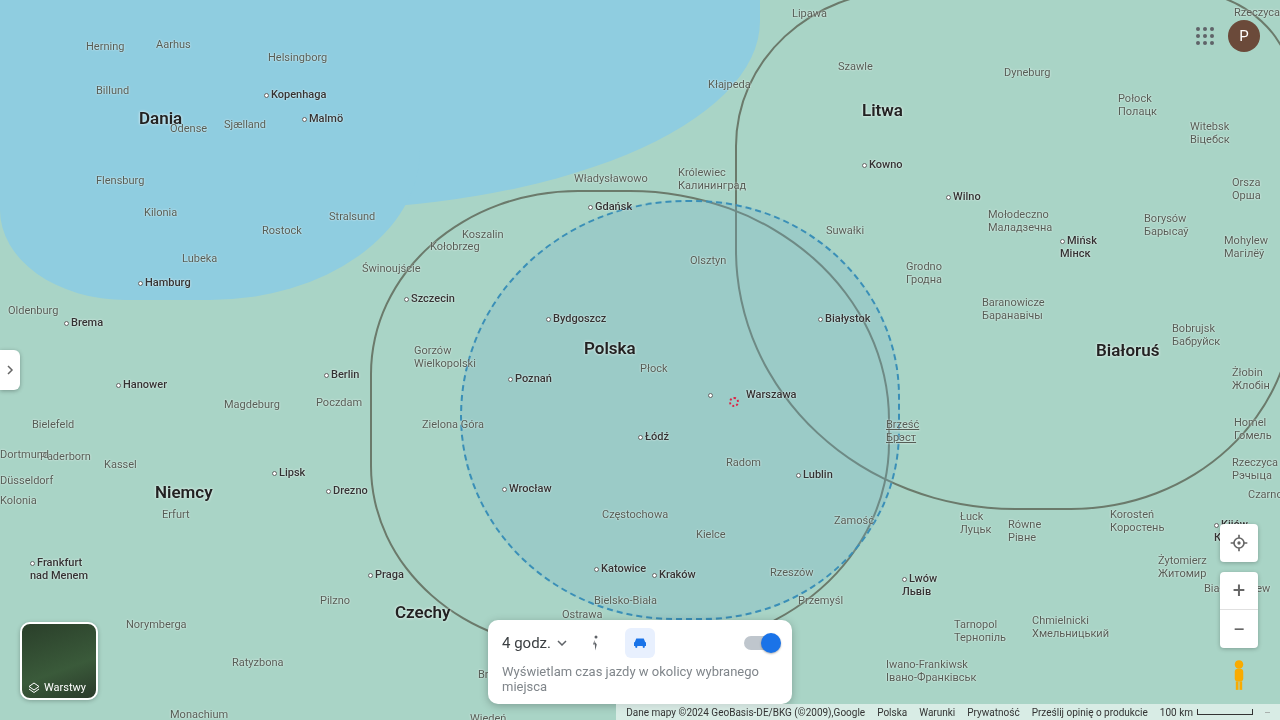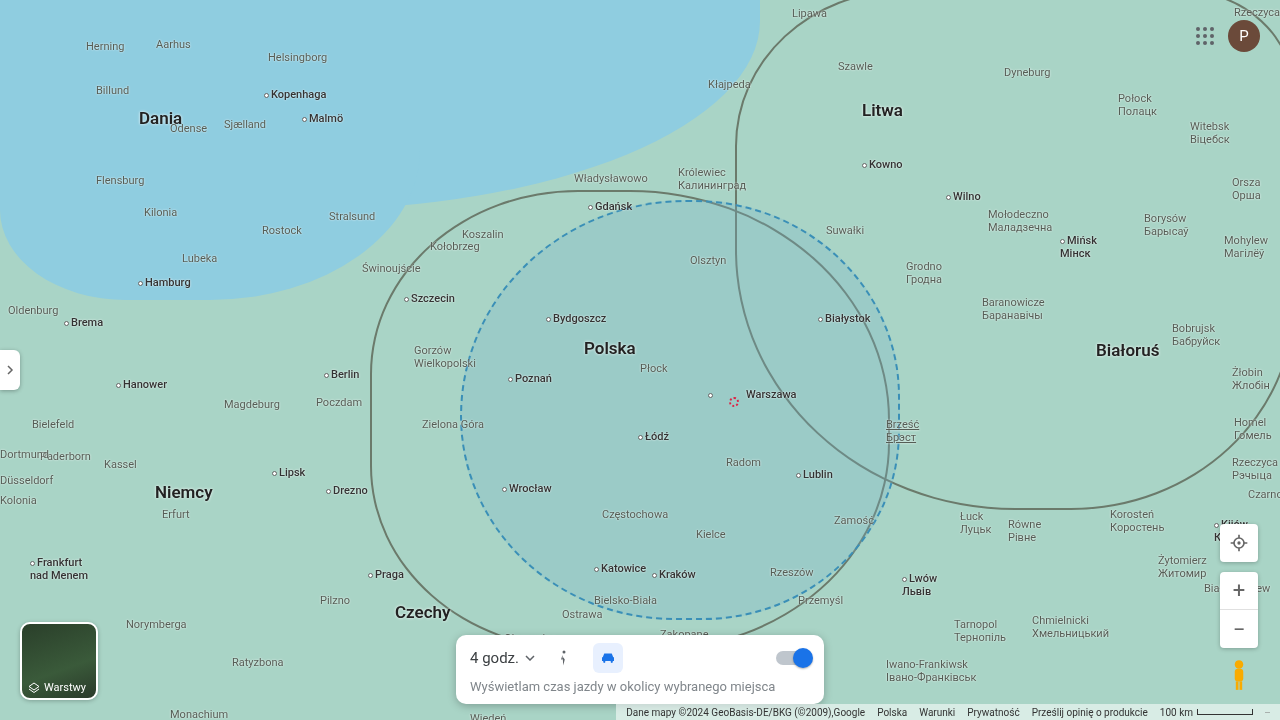--- a/index.html
+++ b/index.html
@@ -23,21 +23,21 @@
   
   #expand-tab { position:absolute; left:0; top:350px; width:20px; height:40px; background:#fff; border-radius:0 6px 6px 0; box-shadow:0 1px 4px rgba(0,0,0,0.3); display:flex; align-items:center; justify-content:center; cursor:pointer; }
   #expand-tab svg { width:10px; height:10px; }
 
   
   #layers { position:absolute; left:20px; bottom:20px; width:78px; height:78px; border:2px solid #fff; border-radius:10px; box-shadow:0 1px 4px rgba(0,0,0,0.25); background:linear-gradient(160deg,#2a3f2a 0%,#3a5a3a 60%,#2a3a2a 100%); cursor:pointer; color:#fff; display:flex; align-items:flex-end; }
   #layers .lbl { display:flex; align-items:center; gap:4px; padding:4px 6px; font-size:11px; }
   #layers svg { width:12px; height:12px; }
 
   
-  #time-card { position:absolute; left:50%; transform:translateX(-50%); bottom:16px; width:368px; background:#fff; border-radius:10px; box-shadow:0 2px 8px rgba(0,0,0,0.25); padding:8px 14px 10px; }
+  #time-card { position:absolute; left:50%; transform:translateX(-50%); bottom:16px; width:304px; background:#fff; border-radius:10px; box-shadow:0 2px 8px rgba(0,0,0,0.25); padding:8px 14px 10px; }
   #time-row { display:flex; align-items:center; gap:14px; }
   #time-sel { display:flex; align-items:center; gap:6px; cursor:pointer; font-size:15px; color:#3c4043; }
   #time-sel svg { width:10px; height:6px; }
   .mode-btn { width:30px; height:30px; border-radius:6px; display:flex; align-items:center; justify-content:center; cursor:pointer; }
   .mode-btn svg { width:18px; height:18px; fill:#5f6368; }
   .mode-btn.active { background:#e8f0fe; }
   .mode-btn.active svg { fill:#1a73e8; }
   #toggle { margin-left:auto; width:34px; height:14px; background:#bfc6cd; border-radius:8px; position:relative; cursor:pointer; }
   #toggle .knob { position:absolute; right:-3px; top:-3px; width:20px; height:20px; background:#1a73e8; border-radius:50%; box-shadow:0 1px 2px rgba(0,0,0,0.3); }
   #time-sub { color:#80868b; font-size:13px; margin-top:6px; }

